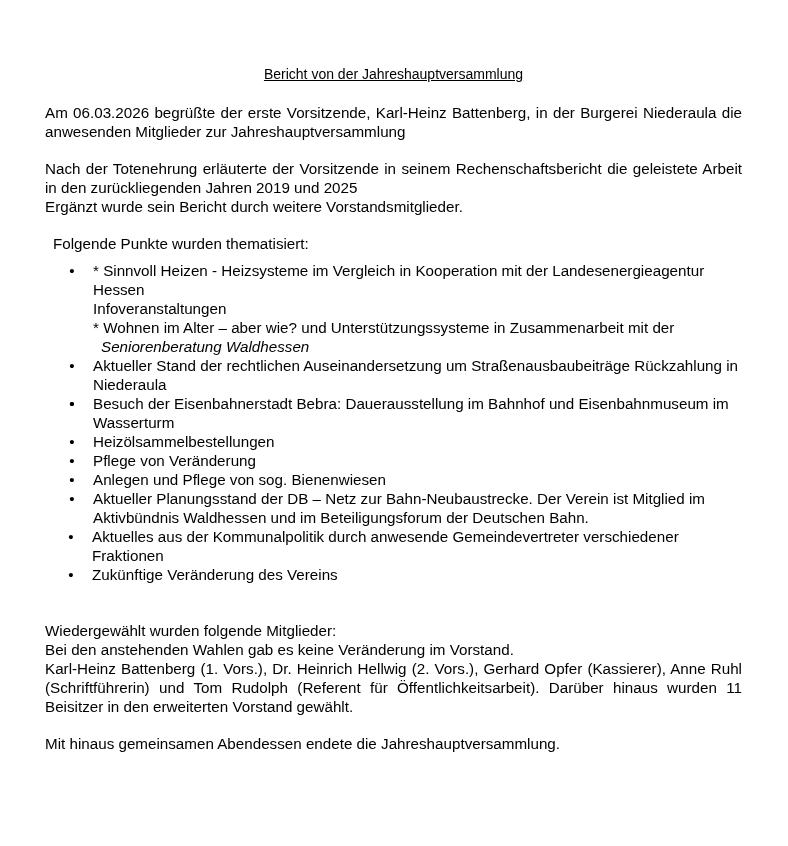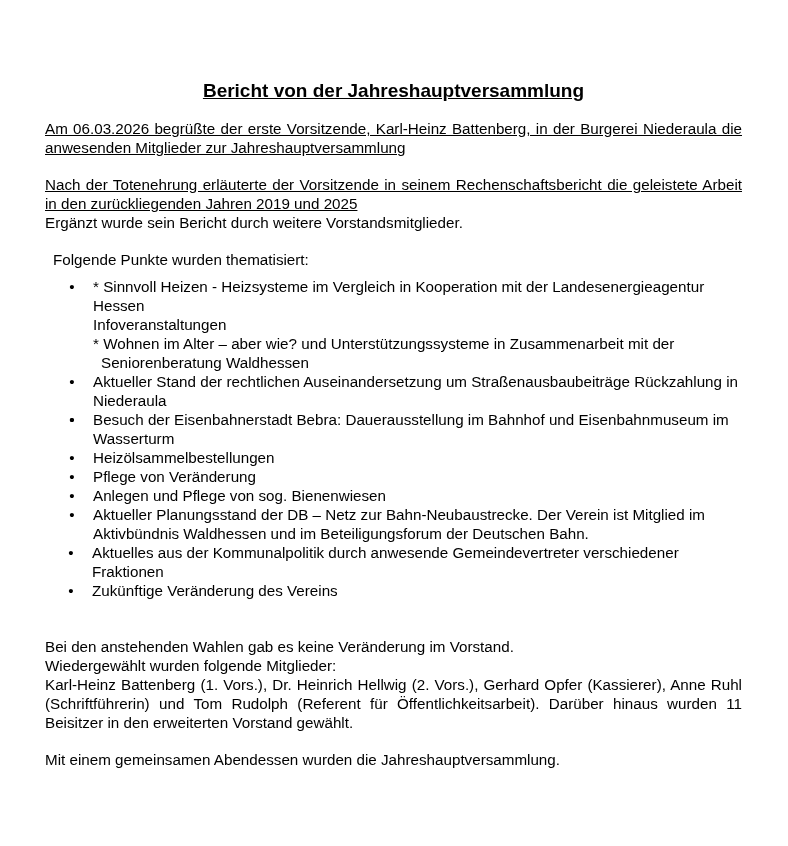--- a/index.html
+++ b/index.html
@@ -18,35 +18,34 @@
       color: #000000;
     }
     .page {
       position: absolute;
       left: 45px;
       top: 65px;
       width: 697px;
     }
     .title {
       text-align: center;
-      font-weight: bold;
+      font-weight: normal;
       text-decoration: underline;
-      font-size: 19px;
+      font-size: 14px;
       line-height: 19px;
-      margin: 16px 0 19px 0;
+      margin: 0 0 19px 0;
     }
     p {
       margin: 8px;
     }
     .para {
       margin: 0 0 18px 0;
     }
     .justify {
       text-align: justify;
-      text-decoration: underline;
     }
     .line {
       display: block;
     }
     ul.topics {
       list-style: none;
       margin: 0 0 18px 0;
       padding: 0;
     }
     ul.topics li {
@@ -66,20 +65,21 @@
     }
     ul.topics li.shift .bullet {
       left: 21px;
     }
     .sub {
       display: block;
     }
     .sub-hang {
       display: block;
       padding-left: 8px;
+      font-style: italic;
     }
     .spacer {
       height: 19px;
     }
   </style>
 </head>
 <body>
 
 <div class="page">
 
@@ -136,20 +136,20 @@
     <li class="shift">
       <span class="bullet">•</span>
       <span>Zukünftige Veränderung des Vereins</span>
     </li>
   </ul>
 
   <div class="spacer"></div>
 
 
   <div class="para">
+    <span class="line">Wiedergewählt wurden folgende Mitglieder:</span>
     <span class="line">Bei den anstehenden Wahlen gab es keine Veränderung im Vorstand.</span>
-    <span class="line">Wiedergewählt wurden folgende Mitglieder:</span>
     <span class="line" style="text-align: justify; text-align-last: left;">Karl-Heinz Battenberg (1. Vors.), Dr. Heinrich Hellwig (2. Vors.), Gerhard Opfer (Kassierer), Anne Ruhl (Schriftführerin) und Tom Rudolph (Referent für Öffentlichkeitsarbeit). Darüber hinaus wurden 11 Beisitzer in den erweiterten Vorstand gewählt.</span>
   </div>
 
-  <p class="para">Mit einem gemeinsamen Abendessen wurden die Jahreshauptversammlung.</p>
+  <p class="para">Mit hinaus gemeinsamen Abendessen endete die Jahreshauptversammlung.</p>
 
 </div>
 
 </body></html>

